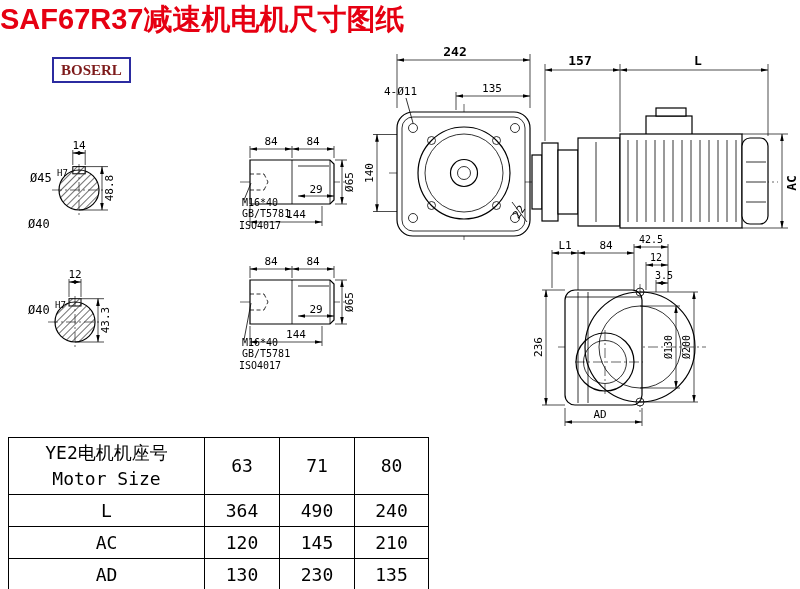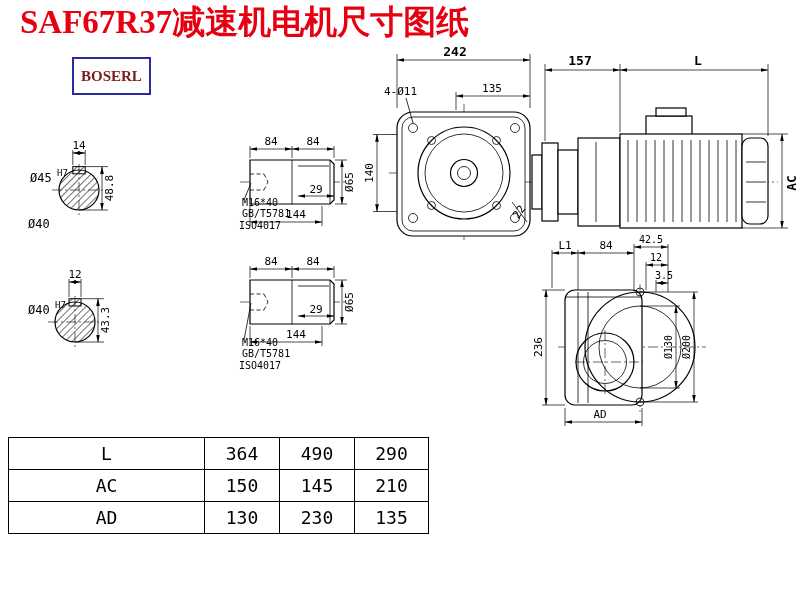--- a/index.html
+++ b/index.html
@@ -1,22 +1,22 @@
 <!DOCTYPE html>
 <html><head>
 <meta charset="utf-8">
 <style>
   html,body{margin:0;padding:0;background:#fff}
   .page{position:relative;width:800px;height:589px;background:#fff;overflow:hidden;
         font-family:"Liberation Sans",sans-serif}
-  .title{position:absolute;left:20px;top:0px;font-size:33px;font-weight:bold;color:#e60012;
-         font-family:Liberation Serif, serif;letter-spacing:0;white-space:nowrap}
-  .logo{position:absolute;left:72px;top:57px;border:2px solid #2b2ba0;background:#fff;
+  .title{position:absolute;left:0;top:0px;font-size:29px;font-weight:bold;color:#e60012;
+         font-family:Liberation Sans, sans-serif;letter-spacing:0;white-space:nowrap}
+  .logo{position:absolute;left:52px;top:57px;border:2px solid #2b2ba0;background:#fff;
         color:#7d1a1a;font-family:"Liberation Serif",serif;font-weight:bold;font-size:15px;
-        padding:7px 7px;line-height:20px}
+        padding:1px 7px;line-height:20px}
   svg{position:absolute;left:0;top:0}
   svg text{font-family:"DejaVu Sans Mono",monospace;fill:#000;font-size:12px}
   svg .t9{font-size:9px}
   svg .t10{font-size:10px}
   svg .t11{font-size:11px}
   svg .t13{font-size:13px;font-weight:bold}
   svg .ol{fill:#fff;stroke:#000;stroke-width:1.2}
   svg .oln{fill:none;stroke:#000;stroke-width:1.2}
   svg .thin{fill:none;stroke:#000;stroke-width:0.8}
   svg .cl{fill:none;stroke:#000;stroke-width:0.6;stroke-dasharray:10 3 2 3}
@@ -274,28 +274,37 @@
 
   <table class="dim-table">
     <colgroup>
       <col style="width:196px">
         <col style="width:75px">
         <col style="width:75px">
         <col style="width:74px">
     </colgroup>
     <tbody>
       <tr>
+        <td class="hdr">
+          <div>YE2电机机座号</div>
+          <div>Motor Size</div>
+        </td>
+        <td class="hdr">63</td>
+        <td class="hdr">71</td>
+        <td class="hdr">80</td>
+      </tr>
+      <tr>
         <td>L</td>
         <td>364</td>
         <td>490</td>
-        <td>290</td>
+        <td>240</td>
       </tr>
       <tr>
         <td>AC</td>
-        <td>150</td>
+        <td>120</td>
         <td>145</td>
         <td>210</td>
       </tr>
       <tr>
         <td>AD</td>
         <td>130</td>
         <td>230</td>
         <td>135</td>
       </tr>
     </tbody>

